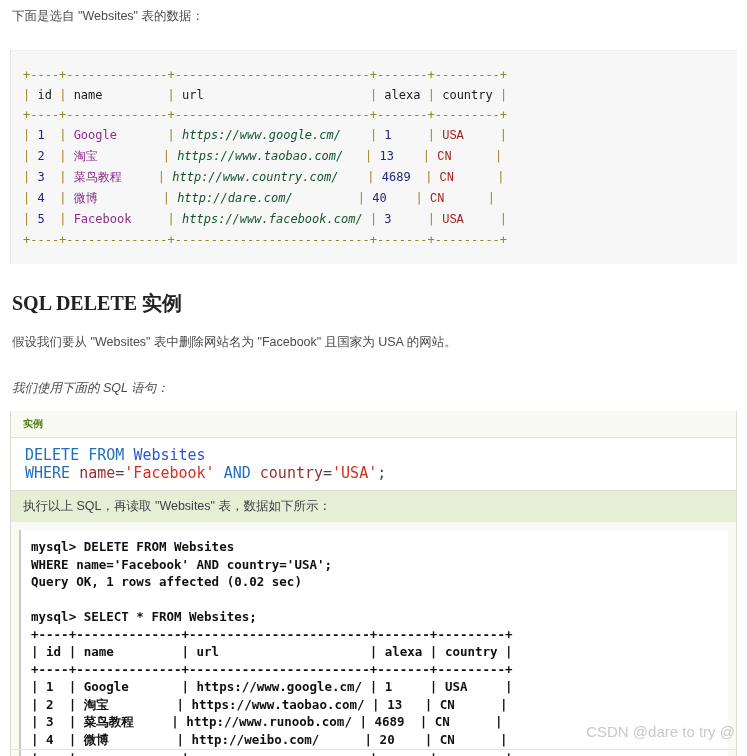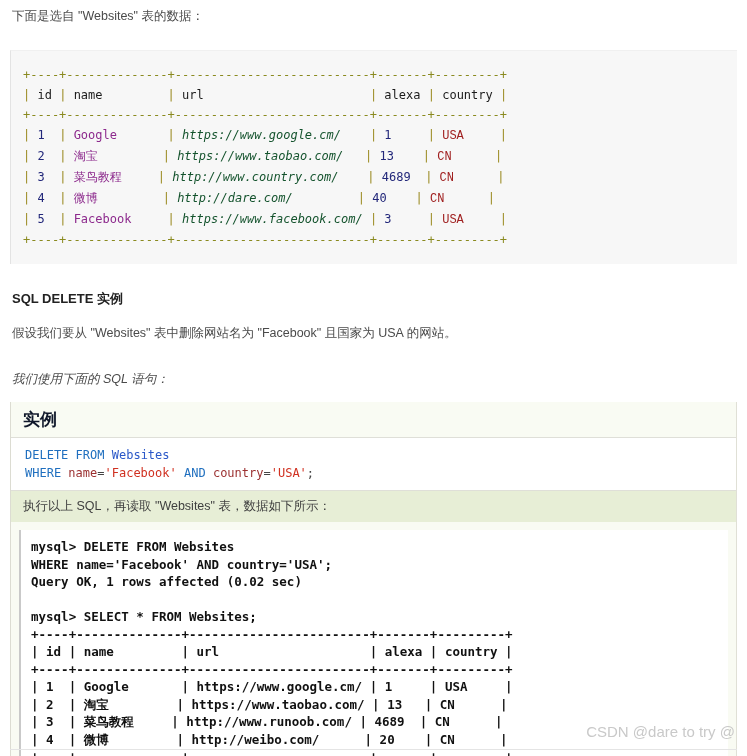--- a/index.html
+++ b/index.html
@@ -51,54 +51,55 @@
   .t-rule  { color: #8a8a1f; }
   .t-pipe  { color: #9a8a20; }
   .t-head  { color: #1b1b1b; }
   .t-num   { color: #22277a; }
   .t-name  { color: #8d2a8d; }
   .t-url   { color: #14532d; font-style: italic; }
   .t-cn    { color: #a02020; font-family: Liberation Mono, monospace; }
 
   
   h2.section-title {
-    font-size: 13px;
+    font-size: 20px;
     font-weight: bold;
     color: #222222;
     margin: 26px 0 0 0;
     padding: 0 12px;
     letter-spacing: 0px;
+    font-family: Liberation Serif, serif;
   }
   #desc-line-1 { margin-top: 16px; }
   #desc-line-2 { margin-top: 28px; font-style: italic; }
 
   
   .example-box {
     margin: 14px 10px 0 10px;
     background: #f9fbf3;
     border: 1px solid #e0e0d6;
     border-top: 0;
     border-left: 1px solid #dcdcd2;
   }
   .example-title {
-    font-size: 17px;
+    font-size: 10px;
     font-weight: bold;
-    color: #0f172a;
+    color: #4d7c0f;
     padding: 6px 12px 6px 12px;
     background: #f9fbf3;
   }
   .code-area {
     background: #ffffff;
     border-top: 1px solid #dfdfd8;
     border-bottom: 1px solid #dfdfd8;
     padding: 8px 0 8px 14px;
   }
   .code-line {
     font-family: "DejaVu Sans Mono", "Liberation Mono", monospace;
-    font-size: 12px;
+    font-size: 15px;
     line-height: 18px;
     white-space: pre;
     color: #333333;
     margin: 0;
   }
   .kw   { color: #1f6fbf; }
   .tbl  { color: #2b58c8; }
   .col  { color: #9b3030; }
   .str  { color: #d03020; }
   .op   { color: #444444; }

